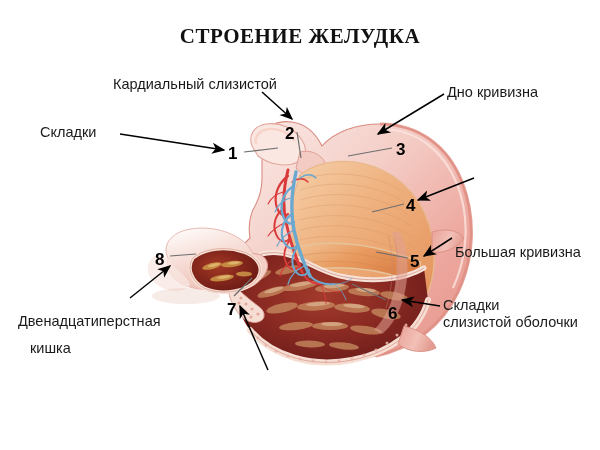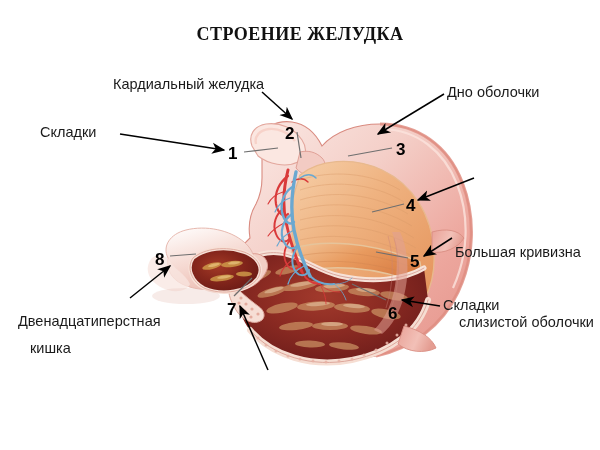--- a/index.html
+++ b/index.html
@@ -16,21 +16,21 @@
     font-family: "Liberation Sans", sans-serif;
   }
   #diagram-title {
     position: absolute;
     left: 0;
     top: 24px;
     width: 600px;
     text-align: center;
     font-family: "Liberation Serif", serif;
     font-weight: bold;
-    font-size: 18px;
+    font-size: 21px;
     letter-spacing: 0.5px;
     color: #111111;
     white-space: pre;
   }
   .callout-label {
     position: absolute;
     font-family: "Liberation Sans", sans-serif;
     font-size: 14.5px;
     color: #1a1a1a;
     line-height: 17px;
@@ -426,25 +426,25 @@
     <path d="M386 300 L 352 284" fill="none" stroke="#6f6f6f" stroke-width="1.2"></path>
 
     <path d="M268 370 L 240 306" fill="none" stroke="#000000" stroke-width="1.5" marker-end="url(#arrowBlack)"></path>
     <path d="M234 296 L 252 278" fill="none" stroke="#6f6f6f" stroke-width="1.2"></path>
 
     <path d="M130 298 L 170 266" fill="none" stroke="#000000" stroke-width="1.5" marker-end="url(#arrowBlack)"></path>
     <path d="M170 256 L 196 254" fill="none" stroke="#6f6f6f" stroke-width="1.2"></path>
   </svg>
 
   <div class="callout-label" style="left:40px; top:124px;">Складки</div>
-  <div class="callout-label" style="left:113px; top:76px;">Кардиальный желудка</div>
-  <div class="callout-label" style="left:447px; top:84px;">Дно оболочки</div>
+  <div class="callout-label" style="left:113px; top:76px;">Кардиальный слизистой</div>
+  <div class="callout-label" style="left:447px; top:84px;">Дно кривизна</div>
   <div class="callout-label" style="left:455px; top:244px;">Большая кривизна</div>
   <div class="callout-label" style="left:443px; top:297px;">Складки</div>
-  <div class="callout-label" style="left:443px; top:314px;margin-left:16px;">слизистой оболочки</div>
+  <div class="callout-label" style="left:443px; top:314px;">слизистой оболочки</div>
   <div class="callout-label" style="left:18px; top:313px;">Двенадцатиперстная</div>
   <div class="callout-label" style="left:30px; top:340px;">кишка</div>
 
   <div class="num" style="left:228px; top:144px;">1</div>
   <div class="num" style="left:285px; top:124px;">2</div>
   <div class="num" style="left:396px; top:140px;">3</div>
   <div class="num" style="left:406px; top:196px;">4</div>
   <div class="num" style="left:410px; top:252px;">5</div>
   <div class="num" style="left:388px; top:304px;">6</div>
   <div class="num" style="left:227px; top:300px;">7</div>

